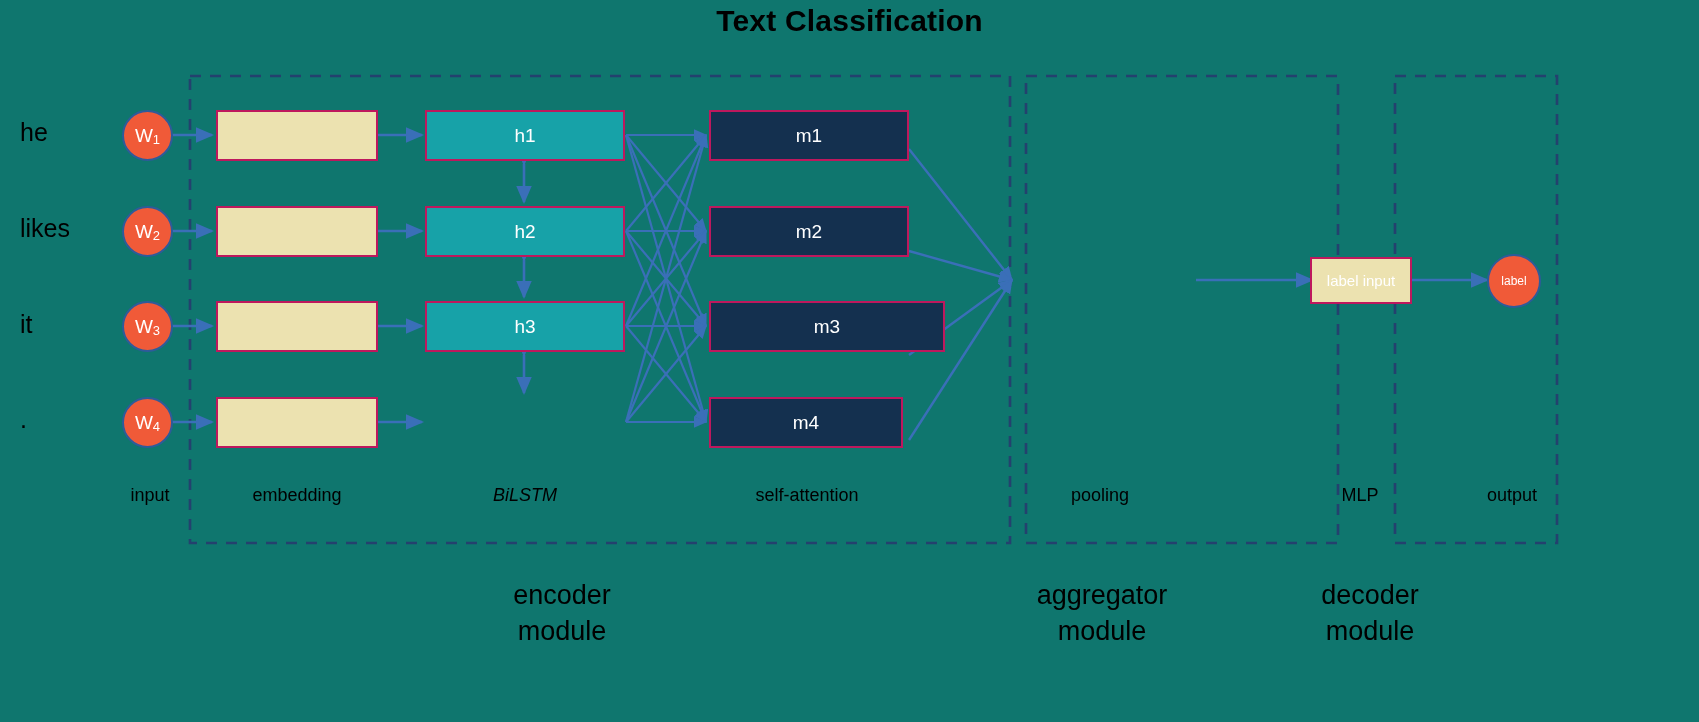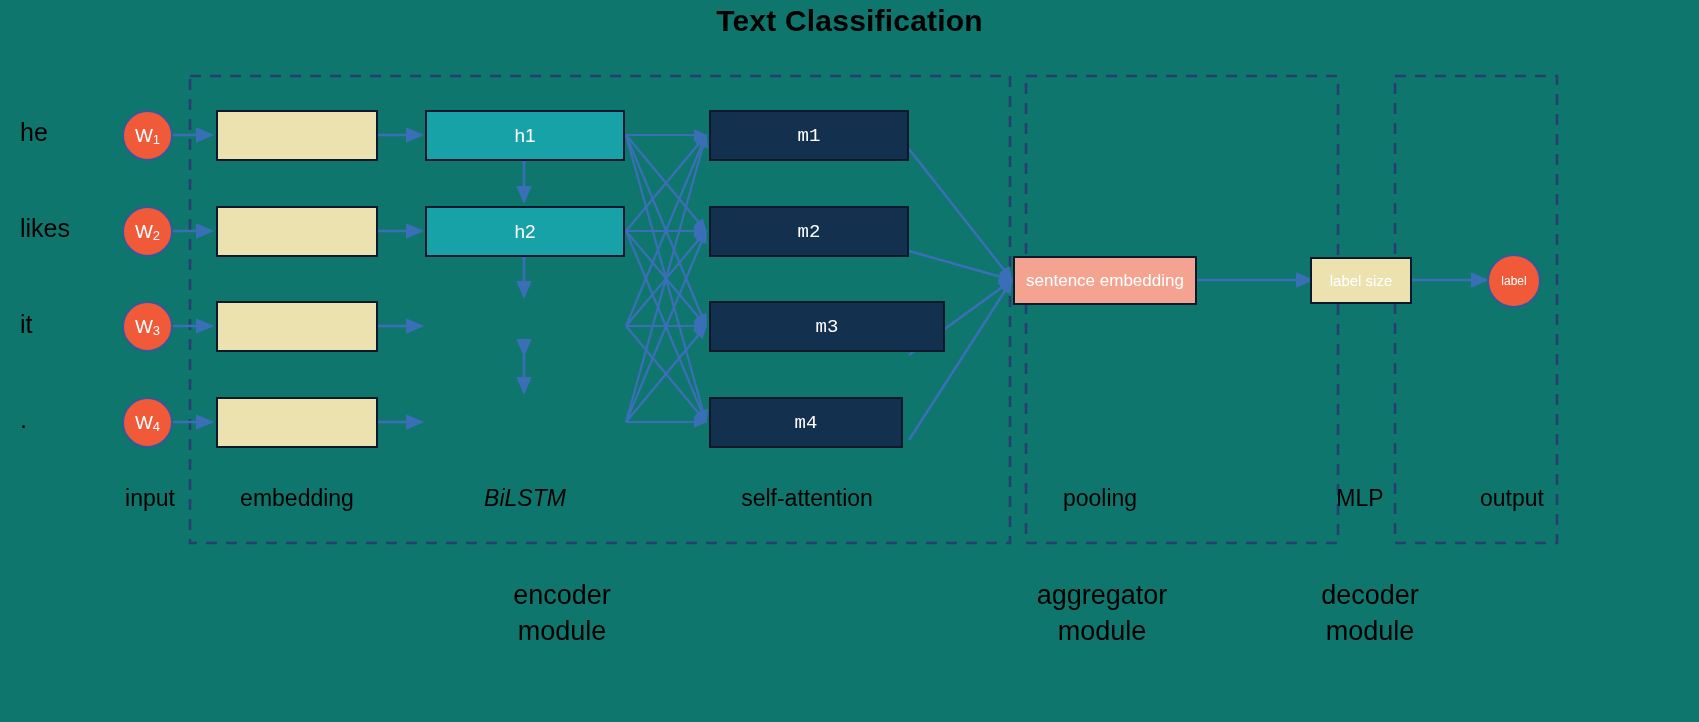--- a/index.html
+++ b/index.html
@@ -35,35 +35,34 @@
     font-weight: bold;
     letter-spacing: 0.2px;
     color: #000000;
   }
   .node {
     position: absolute;
     box-sizing: border-box;
     display: flex;
     align-items: center;
     justify-content: center;
-    border: 2px solid #0f172a;
+    border: 2px solid #be185d;
   }
   .rect-embed {
     background: #ece2b0;
   }
   .rect-lstm {
     background: #17a2a8;
     color: #ffffff;
     font-size: 19px;
   }
   .rect-attn {
     background: #14304f;
     color: #ffffff;
     font-size: 19px;
-    font-family: Liberation Mono, monospace;
   }
   .rect-sent {
     background: #f4a391;
     color: #ffffff;
     font-size: 17px;
   }
   .rect-labelsize {
     background: #ece2b0;
     color: #ffffff;
     font-size: 15px;
@@ -87,21 +86,21 @@
     top: 4px;
   }
   .word-text {
     position: absolute;
     font-size: 25px;
     color: #000000;
     white-space: nowrap;
   }
   .stage-label {
     position: absolute;
-    font-size: 23px;
+    font-size: 18px;
     color: #000000;
     text-align: left;
     white-space: nowrap;
     transform: translateX(-50%);
   }
   .module-label {
     position: absolute;
     font-size: 27px;
     color: #000000;
     text-align: center;
@@ -217,29 +216,29 @@
       <sub>4</sub>
   </div>
 
   <div class="node rect-embed" style="left:216px; top:110px; width:162px; height:51px;"></div>
   <div class="node rect-embed" style="left:216px; top:206px; width:162px; height:51px;"></div>
   <div class="node rect-embed" style="left:216px; top:301px; width:162px; height:51px;"></div>
   <div class="node rect-embed" style="left:216px; top:397px; width:162px; height:51px;"></div>
 
   <div class="node rect-lstm" style="left:425px; top:110px; width:200px; height:51px;">h1</div>
   <div class="node rect-lstm" style="left:425px; top:206px; width:200px; height:51px;">h2</div>
+  <div class="node rect-lstm" style="left:425px; top:301px; width:200px; height:51px;">h3</div>
 
   <div class="node rect-attn" style="left:709px; top:110px; width:200px; height:51px;">m1</div>
   <div class="node rect-attn" style="left:709px; top:206px; width:200px; height:51px;">m2</div>
   <div class="node rect-attn" style="left:709px; top:301px; width:236px; height:51px;">m3</div>
   <div class="node rect-attn" style="left:709px; top:397px; width:194px; height:51px;">m4</div>
 
-  <div class="node rect-sent" style="left:1013px; top:256px; width:184px; height:49px;">sentence embedding</div>
-
-  <div class="node rect-labelsize" style="left:1310px; top:257px; width:102px; height:47px;">label size</div>
+
+  <div class="node rect-labelsize" style="left:1310px; top:257px; width:102px; height:47px;">label input</div>
 
   <div class="circle-word" style="left:1487px; top:254px; width:54px; height:54px; font-size:12px;">label</div>
 
   <div class="stage-label" style="left:150px; top:485px;">input</div>
   <div class="stage-label" style="left:297px; top:485px;">embedding</div>
   <div class="stage-label" style="left:525px; top:485px;font-style:italic;">BiLSTM</div>
   <div class="stage-label" style="left:807px; top:485px;">self-attention</div>
   <div class="stage-label" style="left:1100px; top:485px;">pooling</div>
   <div class="stage-label" style="left:1360px; top:485px;">MLP</div>
   <div class="stage-label" style="left:1512px; top:485px;">output</div>

